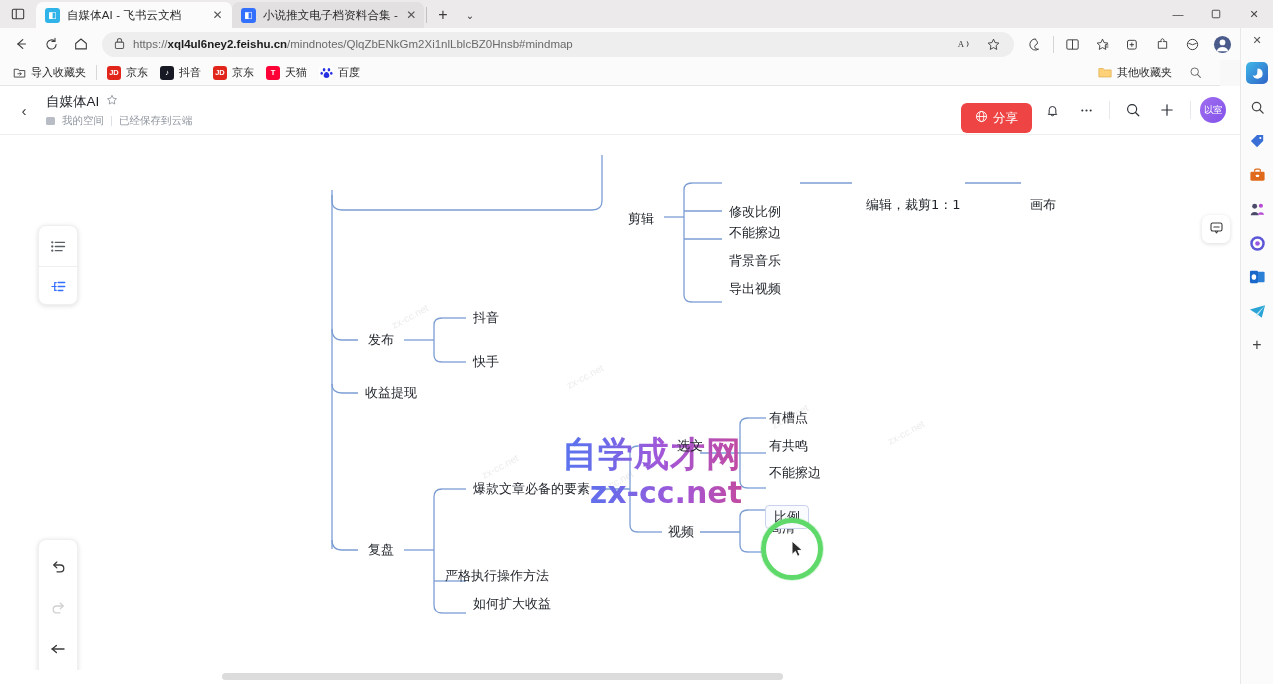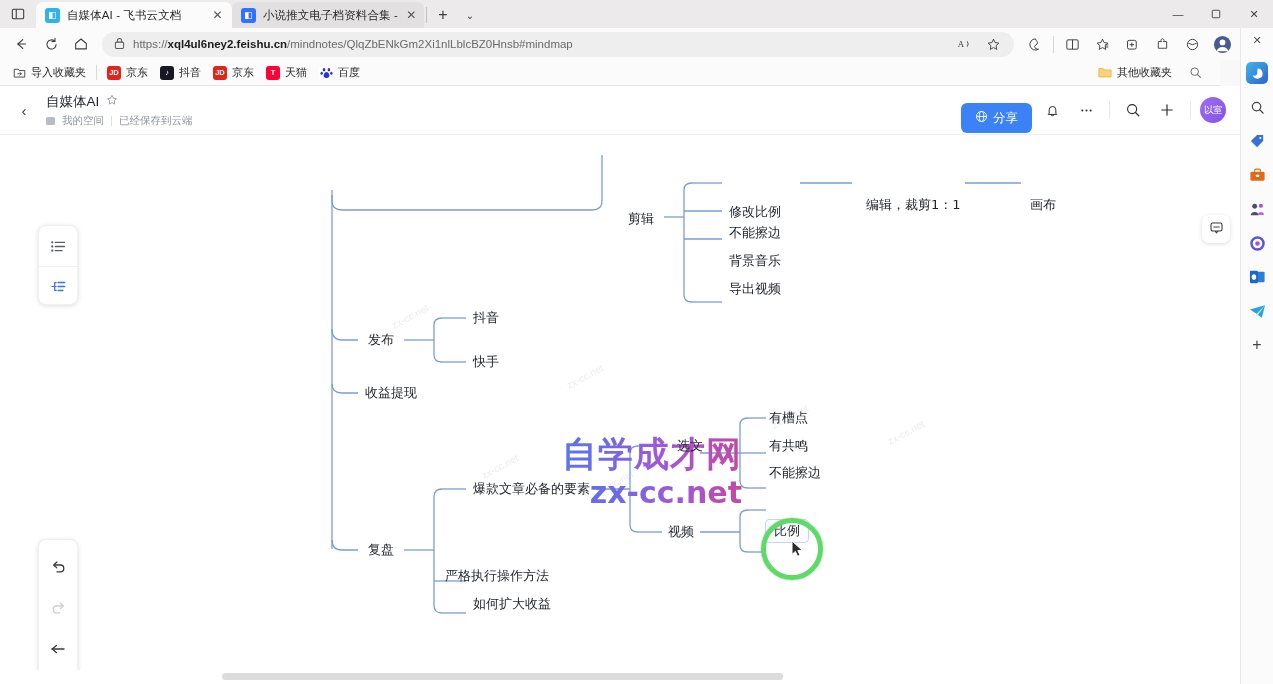--- a/index.html
+++ b/index.html
@@ -91,21 +91,21 @@
   .back-btn { width: 28px; height: 28px; display: flex; align-items: center; justify-content: center;
     color: #3a3a3a; font-size: 15px; }
   .doc-meta { margin-left: 8px; }
   .doc-title-row { display: flex; align-items: center; gap: 7px; }
   .doc-title { font-size: 13.5px; color: #1f2329; }
   .star-ic { font-size: 12px; color: #8a8f99; }
   .doc-sub { display: flex; align-items: center; gap: 7px; margin-top: 3px; font-size: 10.5px; color: #8f959e; }
   .doc-sub .sq { width: 9px; height: 8px; background: #b8bdc5; border-radius: 1.5px; display:inline-block; }
   .sub-div { width: 1px; height: 10px; background: #dcdfe3; }
   .hdr-right { margin-left: auto; display: flex; align-items: center; gap: 6px; }
-  .share-btn { background: #3b82f6; color: #fff; border-radius: 6px; height: 30px;
+  .share-btn { background: #ef4444; color: #fff; border-radius: 6px; height: 30px;
     display: flex; align-items: center; gap: 5px; padding: 0 14px; font-size: 12.5px; margin-top: 16px; }
   .hdr-ic { width: 28px; height: 28px; display: flex; align-items: center; justify-content: center;
     color: #2b2f36; font-size: 14px; border-radius: 6px; }
   .hdr-div { width: 1px; height: 18px; background: #e6e8eb; margin: 0 3px; }
   .avatar { width: 26px; height: 26px; border-radius: 50%;
     background: linear-gradient(135deg,#9f6ef0,#8452e8); color: #fff; font-size: 9.5px;
     display: flex; align-items: center; justify-content: center; letter-spacing: -0.5px; }
 
   
   .canvas { position: relative; width: 1240px; height: 549px; background: #fff; overflow: hidden; }
@@ -549,21 +549,21 @@
       <div class="node" style="left:365px; top:249px;">收益提现</div>
 
       <div class="node" style="left:368px; top:406px;">复盘</div>
       <div class="node" style="left:473px; top:345px;">爆款文章必备的要素</div>
       <div class="node" style="left:668px; top:302px;margin-left:9px;">选文</div>
       <div class="node" style="left:769px; top:274px;">有槽点</div>
       <div class="node" style="left:769px; top:302px;">有共鸣</div>
       <div class="node" style="left:769px; top:329px;">不能擦边</div>
       <div class="node" style="left:668px; top:388px;">视频</div>
       <div class="node" style="left:769px; top:384px;">高清</div>
-      <div class="node selected" style="left:765px; top:384px;">比例</div>
+      <div class="node selected" style="left:765px; top:370px;">比例</div>
       <div class="node" style="left:445px; top:432px;">严格执行操作方法</div>
       <div class="node" style="left:473px; top:460px;">如何扩大收益</div>
 
       <div class="click-ring" style="left:761px; top:383px;"></div>
       <svg class="cursor" style="left:791px; top:405px; width:16px; height:20px;">
         <path d="M1 1 L1 14.5 L4.4 11.4 L6.6 16.3 L9 15.2 L6.8 10.5 L11.3 10.3 Z" fill="#2b2b2b" stroke="#fff" stroke-width="1"></path>
       </svg>
 
       <div class="float-panel" id="view-switch">
         <div class="vs-item">

